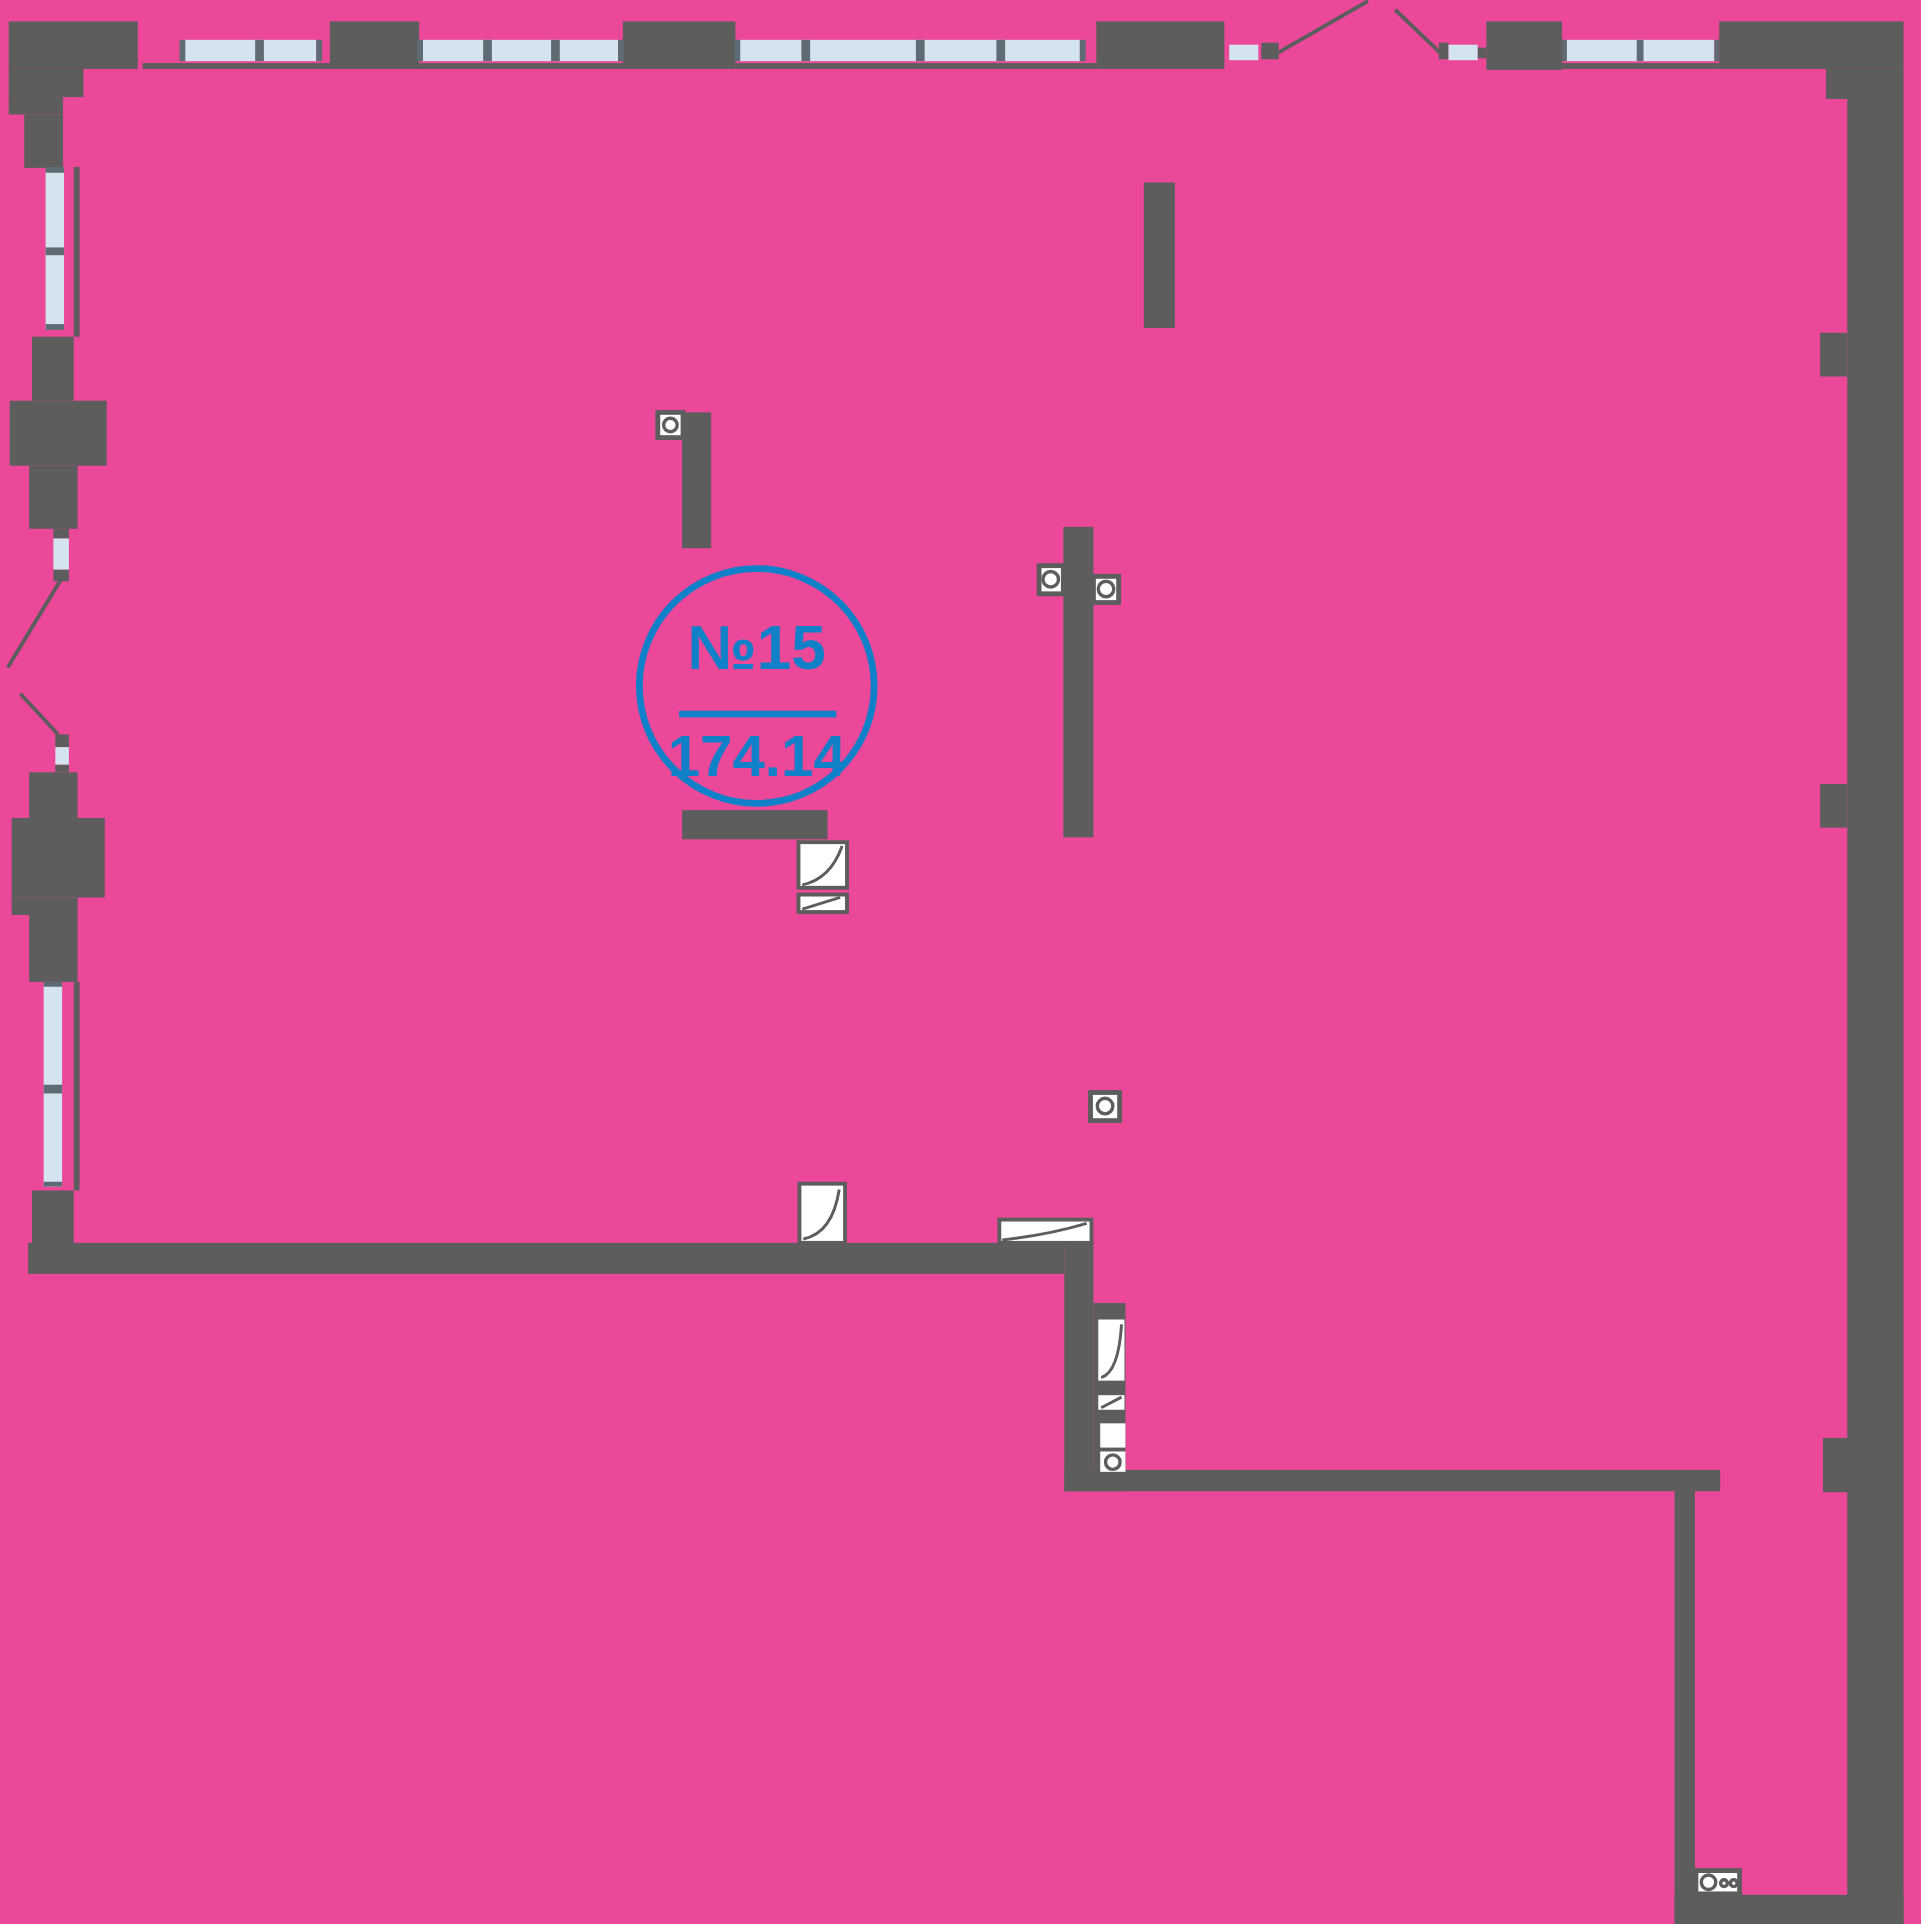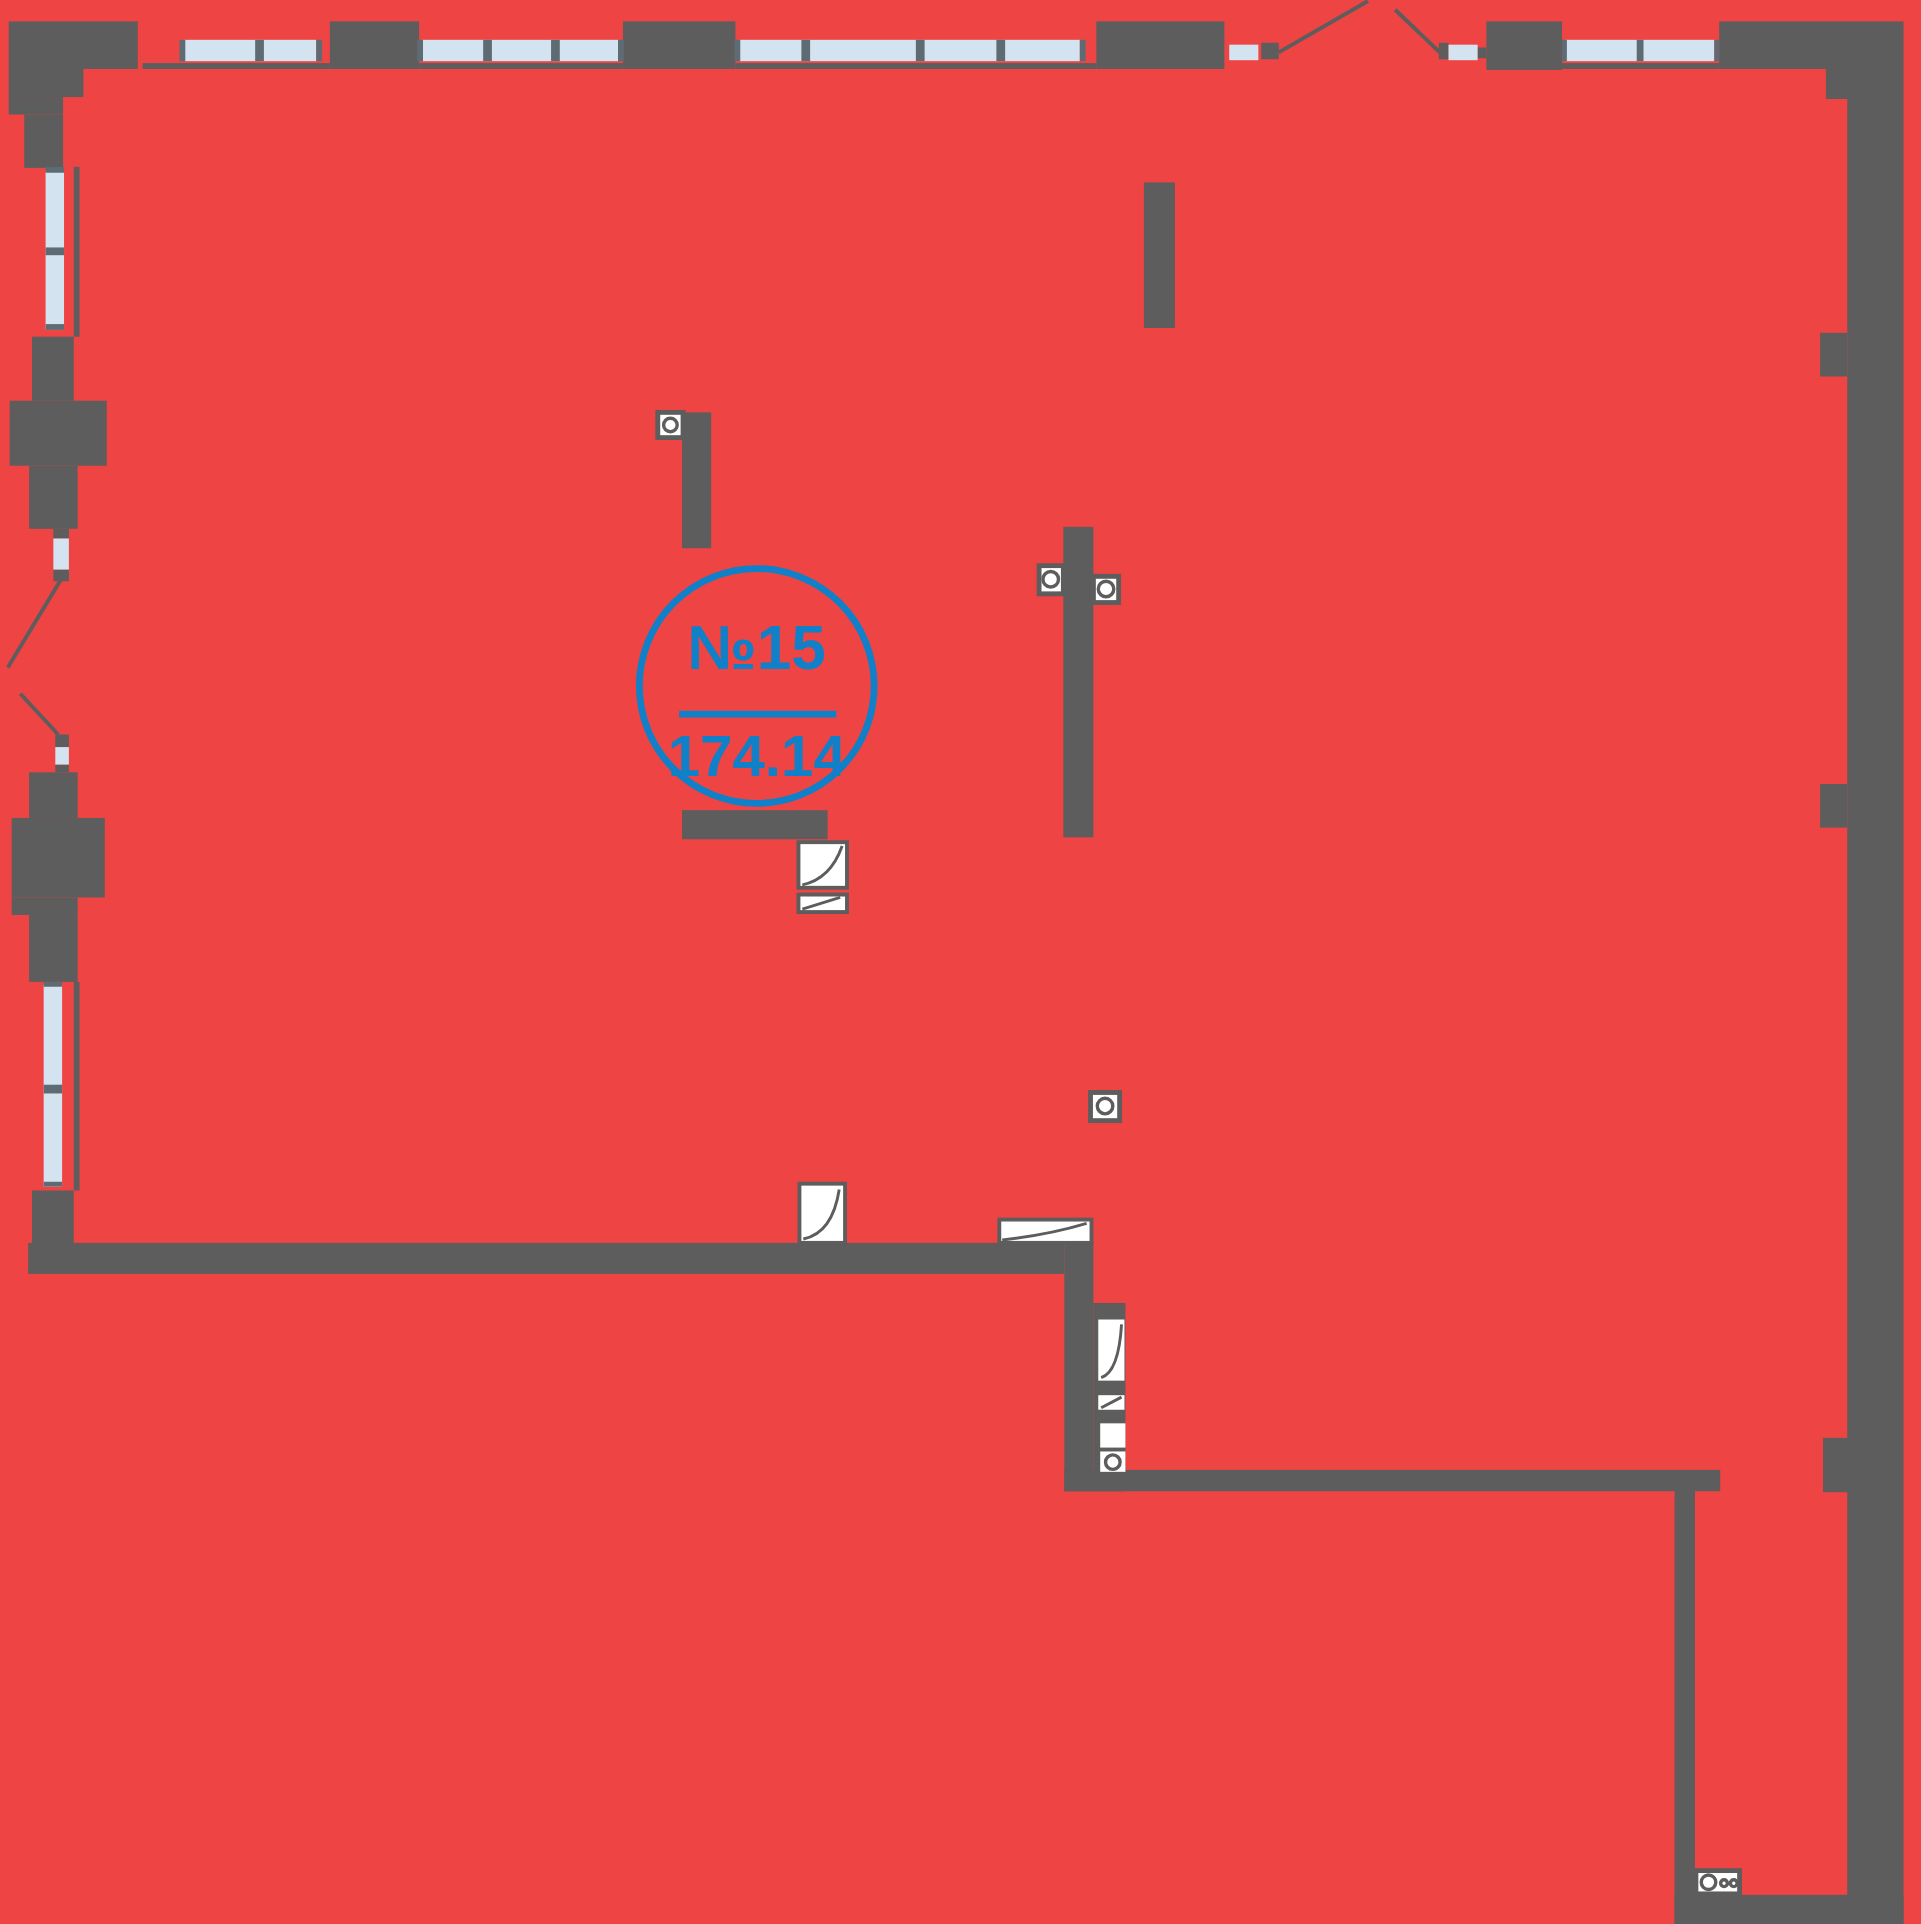--- a/index.html
+++ b/index.html
@@ -1,19 +1,19 @@
 <!DOCTYPE html>
 <html><head>
 <meta charset="utf-8">
 <style>
   html,body{margin:0;padding:0;background:#ffffff;}
   .stage{
     position:relative;
     width:1921px;height:1924px;
-    background:#ef4444;
+    background:#ec4899;
     font-family:"Liberation Sans", sans-serif;
     overflow:hidden;
   }
   svg{display:block;}
   .badge-unit{font-family:"Liberation Sans", sans-serif;font-weight:700;}
   .badge-area{font-family:"Liberation Sans", sans-serif;font-weight:700;}
 </style>
 </head>
 <body>
 

